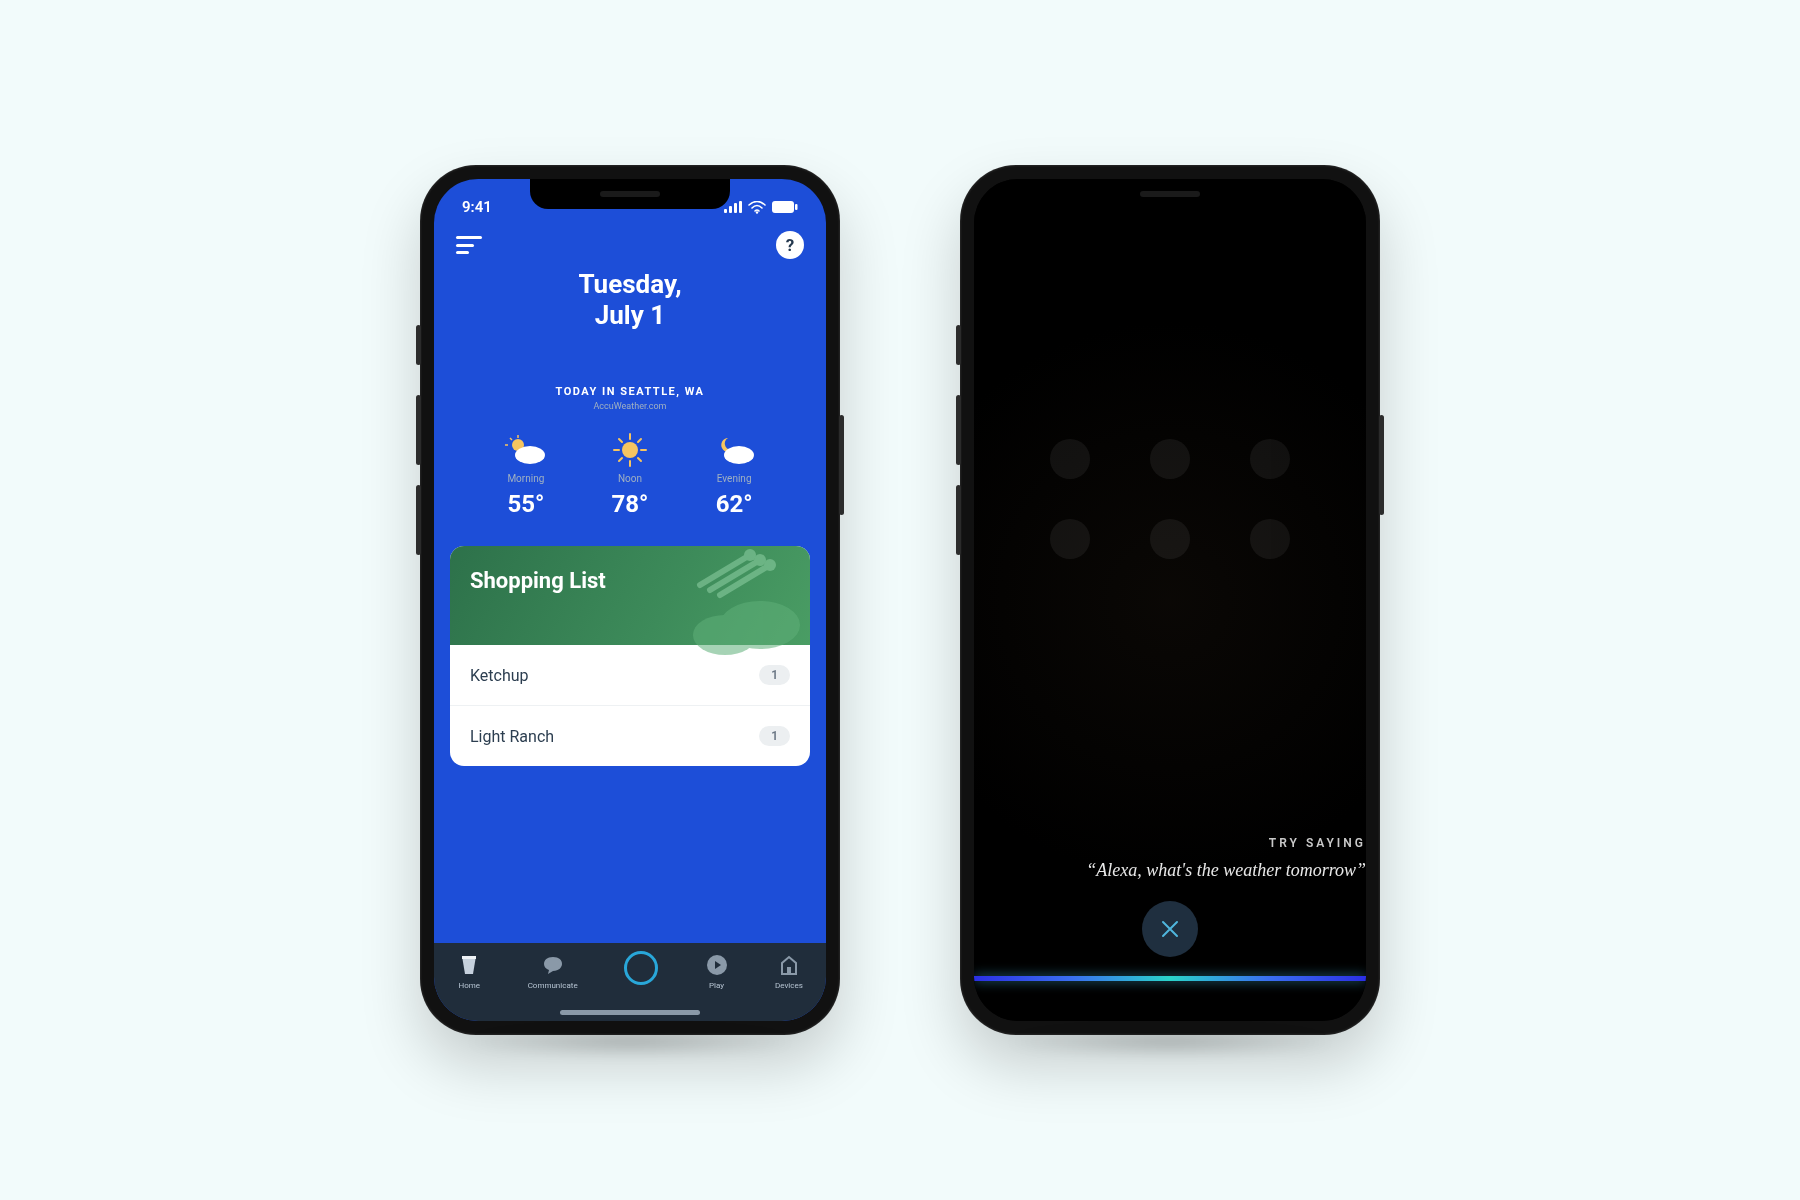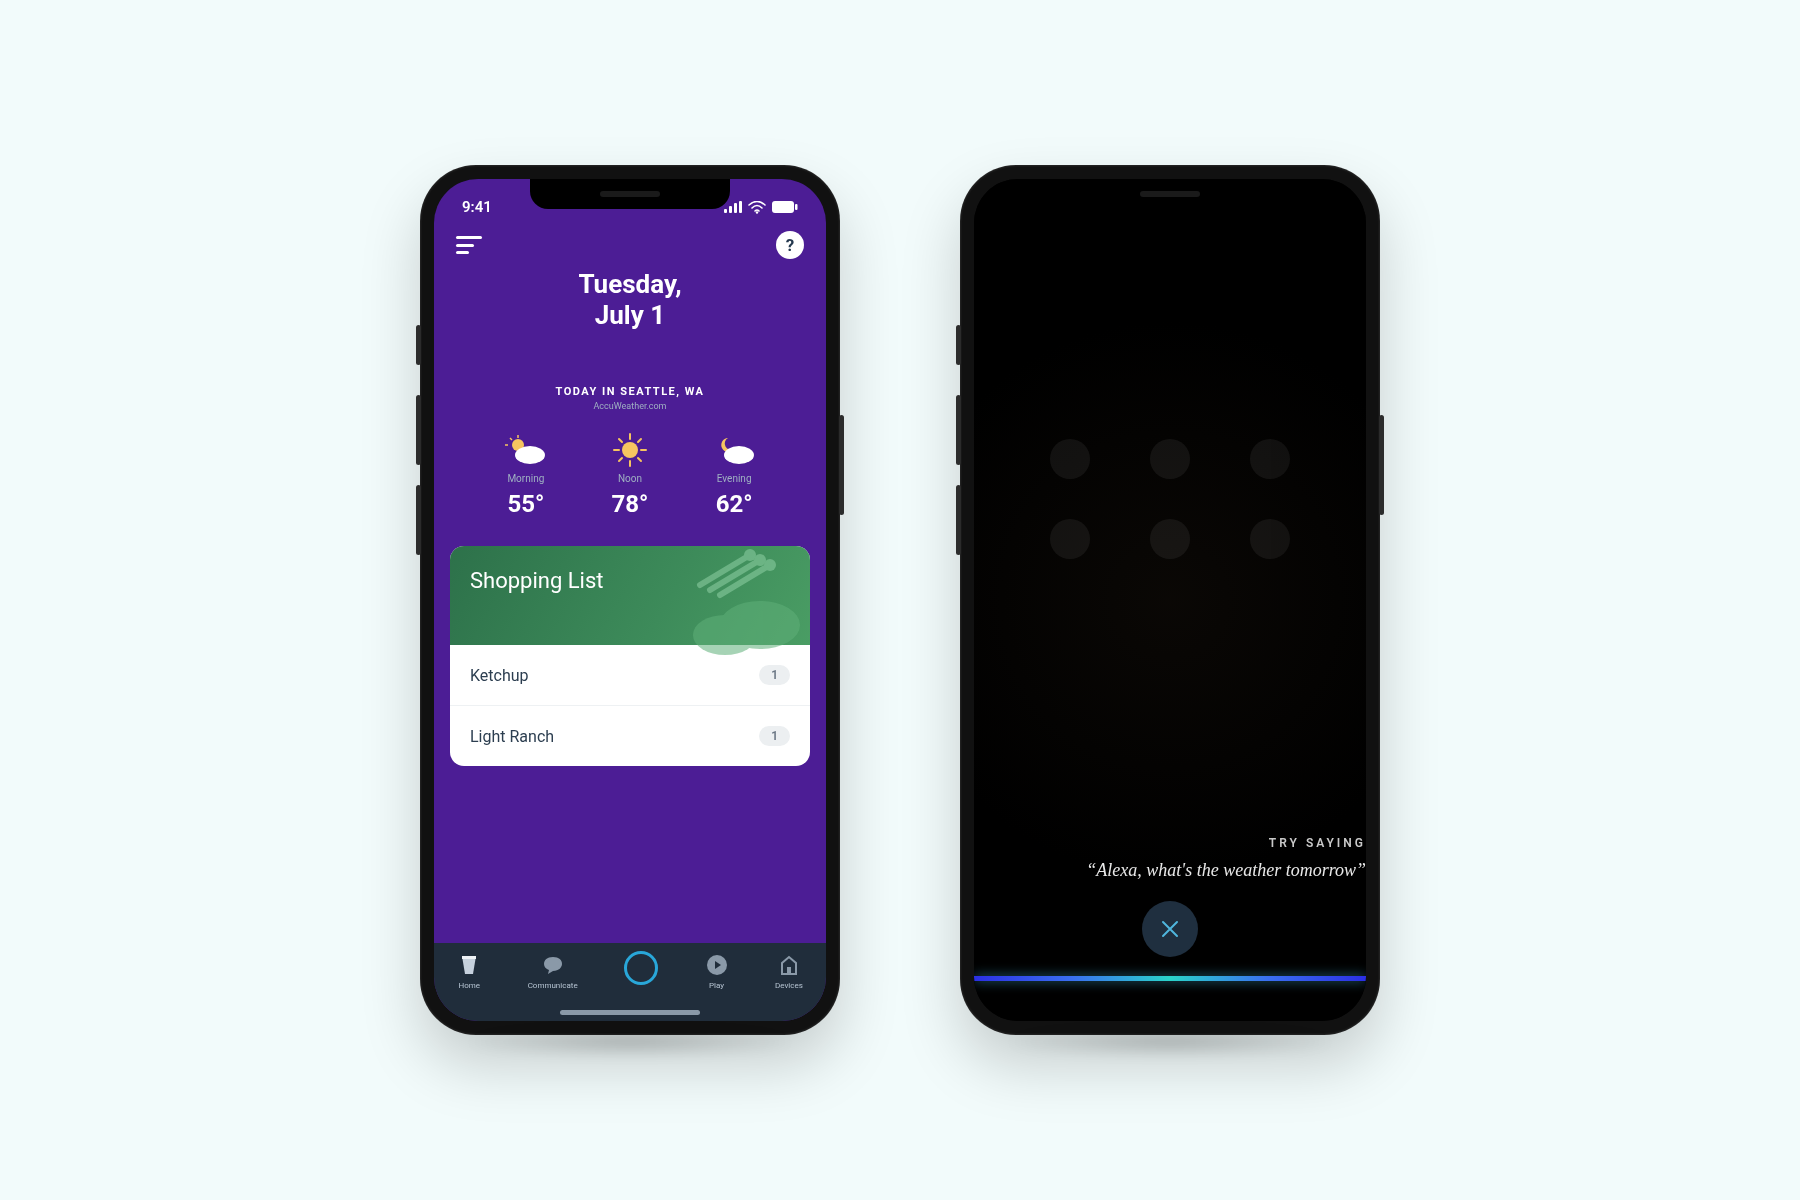--- a/index.html
+++ b/index.html
@@ -24,21 +24,21 @@
   }
   .side-btn { position:absolute; background:#2b2b2b; border-radius:4px; }
   .sb-left1{ left:-4px; top:160px; width:5px; height:40px;}
   .sb-left2{ left:-4px; top:230px; width:5px; height:70px;}
   .sb-left3{ left:-4px; top:320px; width:5px; height:70px;}
   .sb-right{ right:-4px; top:250px; width:5px; height:100px;}
   .screen {
     width: 100%; height: 100%;
     border-radius: 44px;
     overflow: hidden; position: relative;
-    background: #4c1d95;
+    background: #1d4ed8;
     color: #fff;
   }
   .notch {
     position: absolute; top: 0; left: 50%; transform: translateX(-50%);
     width: 200px; height: 30px; background: #000;
     border-bottom-left-radius: 18px; border-bottom-right-radius: 18px;
     z-index: 50;
   }
   .notch::before{
     content:""; position:absolute; top:12px; left:50%; transform:translateX(-50%);
@@ -68,21 +68,21 @@
   .weather-block{ text-align:center; margin-top:54px;}
   .loc{ font-size:11px; letter-spacing:1.5px; font-weight:700;}
   .source{ font-size:9px; color:#9fb0c2; margin-top:3px;}
   .weather-row{ display:flex; justify-content:space-around; margin-top:22px; padding:0 38px;}
   .wx{ display:flex; flex-direction:column; align-items:center; gap:6px;}
   .wx-icon{ height:34px; display:flex; align-items:center; justify-content:center;}
   .wx-label{ font-size:10px; color:#9fb0c2;}
   .wx-temp{ font-size:24px; font-weight:700;}
   .card{ margin:28px 16px 0; border-radius:14px; overflow:hidden; background:#fff; color:#2c3e50;}
   .card-header{ background: linear-gradient(120deg,#2d714a 0%, #3d8b5a 60%, #4a9d64 100%); color:#fff; padding:22px 20px 52px; position:relative;}
-  .card-title{ font-size:22px; font-weight:400;}
+  .card-title{ font-size:22px; font-weight:700;}
   .veg{ position:absolute; right:0; bottom:-10px; width:180px; height:110px; opacity:.55;}
   .list-row{ display:flex; justify-content:space-between; align-items:center; padding:20px 20px; border-bottom:1px solid #eef1f3; font-size:16px;}
   .list-row:last-child{border-bottom:none;}
   .count-pill{ background:#eceff1; color:#6b7785; font-size:12px; font-weight:600; padding:3px 12px; border-radius:12px;}
   .navbar{ position:absolute; bottom:0; left:0; right:0; height:78px; background:#202d3b; display:flex; justify-content:space-around; align-items:flex-start; padding-top:10px;}
   .nav-item{ display:flex; flex-direction:column; align-items:center; gap:4px; color:#b5c3d1;}
   .nav-label{ font-size:8px;}
   .nav-icon{ width:24px; height:24px; display:flex; align-items:center; justify-content:center;}
   .alexa-ring{ width:34px;height:34px;border-radius:50%;border:3px solid #29a7d9; margin-top:-2px;}
   .home-indicator{ position:absolute; bottom:6px; left:50%; transform:translateX(-50%); width:140px; height:5px; background:#8a99a8; border-radius:3px; z-index:60;}

